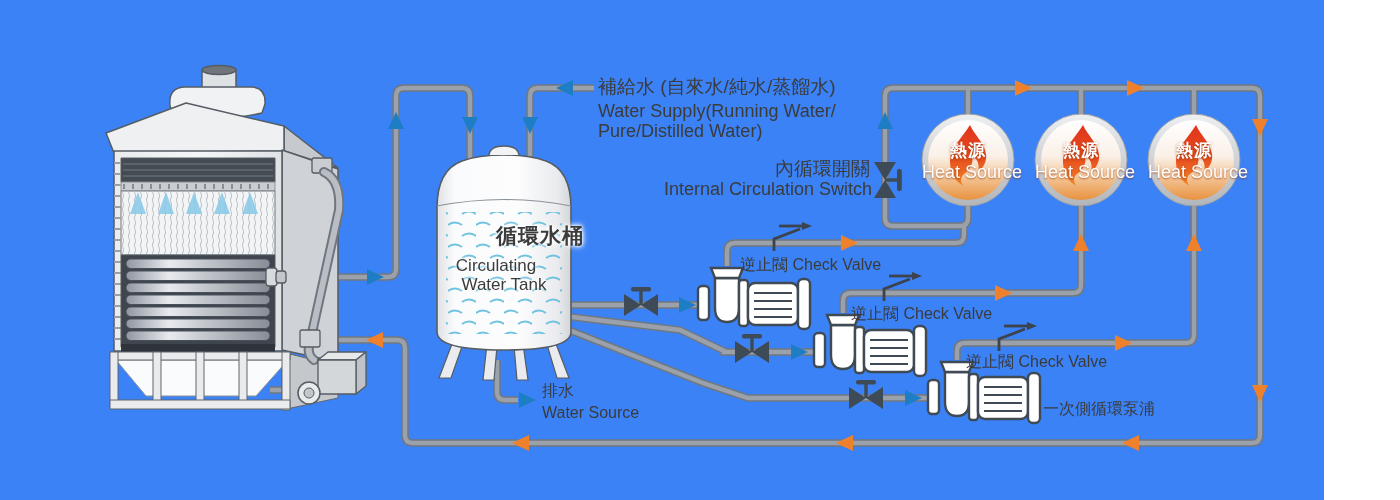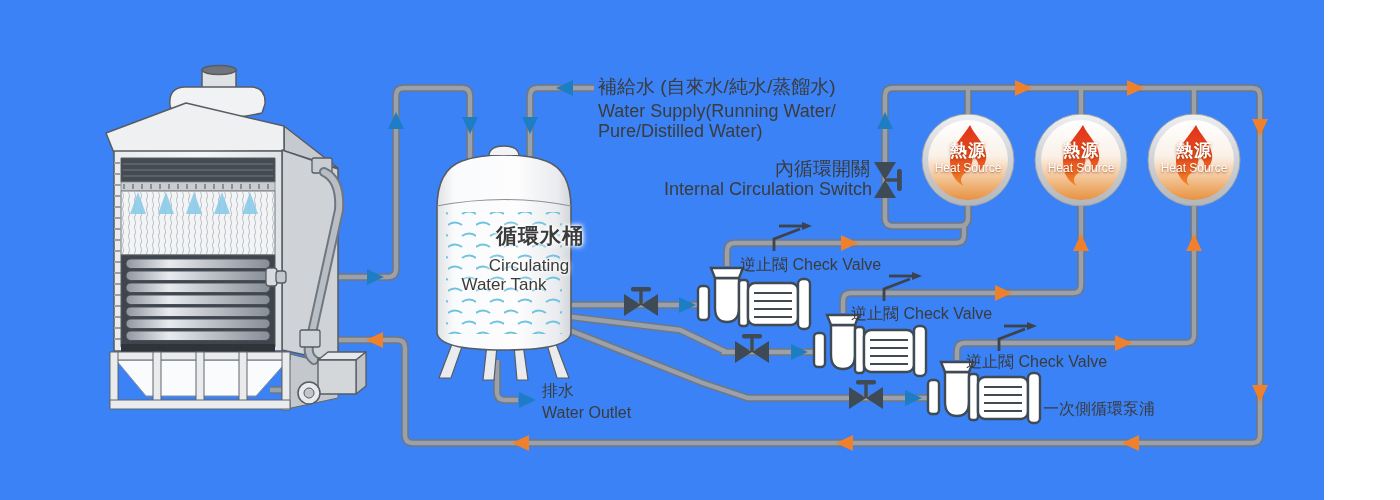--- a/index.html
+++ b/index.html
@@ -19,21 +19,21 @@
   .lbl-zh{font-size:19px;}
   .lbl-en{font-size:18px;}
   .lbl-sm{font-size:16px;}
   .r{text-align:right;}
   .c{text-align:center;}
   .tank-zh{font-size:21px;font-weight:bold;letter-spacing:1px;
            text-shadow:0 0 3px #fff,0 0 5px #fff,0 0 7px #fff;text-align:right;}
   .tank-en{font-size:17px;text-shadow:0 0 3px #fff,0 0 5px #fff,0 0 7px #fff;}
   .hs-zh{font-size:17px;font-weight:bold;color:#ffffff;letter-spacing:1px;
          text-shadow:0 1px 3px rgba(140,50,0,.75);}
-  .hs-en{font-size:12px;color:#ffffff;text-shadow:0 1px 2px rgba(140,50,0,.7);}
+  .hs-en{font-size:18px;color:#ffffff;text-shadow:0 1px 2px rgba(140,50,0,.7);}
 </style>
 </head>
 <body>
 
 <div id="stage">
 <svg width="1400" height="500" viewBox="0 0 1400 500">
   <defs>
 
     <linearGradient id="ringG" x1="0" y1="0" x2="0" y2="1">
       <stop offset="0" stop-color="#eeeff1"></stop>
@@ -311,25 +311,25 @@
 <div class="lbl lbl-zh r" style="left:560px;top:158px;width:310px;">內循環開關</div>
 <div class="lbl lbl-en r" style="left:560px;top:179px;width:312px;">Internal Circulation Switch</div>
 
 <div class="lbl lbl-sm" style="left:740px;top:256px;">逆止閥 Check Valve</div>
 <div class="lbl lbl-sm" style="left:851px;top:305px;">逆止閥 Check Valve</div>
 <div class="lbl lbl-sm" style="left:966px;top:353px;">逆止閥 Check Valve</div>
 
 <div class="lbl lbl-sm" style="left:1043px;top:366px;margin-top:34px;">一次側循環泵浦</div>
 
 <div class="lbl tank-zh c" style="left:424px;top:224px;width:160px;">循環水桶</div>
-<div class="lbl tank-en c" style="left:449px;top:256px;width:160px;">Circulating</div>
+<div class="lbl tank-en c" style="left:416px;top:256px;width:160px;">Circulating</div>
 <div class="lbl tank-en c" style="left:424px;top:275px;width:160px;">Water Tank</div>
 
 <div class="lbl lbl-sm" style="left:542px;top:382px;">排水</div>
-<div class="lbl lbl-sm" style="left:542px;top:404px;">Water Outlet</div>
+<div class="lbl lbl-sm" style="left:542px;top:404px;">Water Source</div>
 
 <div class="lbl hs-zh c" style="left:922px;top:141px;width:92px;">熱源</div>
 <div class="lbl hs-en c" style="left:922px;top:162px;width:92px;">Heat Source</div>
 <div class="lbl hs-zh c" style="left:1035px;top:141px;width:92px;">熱源</div>
 <div class="lbl hs-en c" style="left:1035px;top:162px;width:92px;">Heat Source</div>
 <div class="lbl hs-zh c" style="left:1148px;top:141px;width:92px;">熱源</div>
 <div class="lbl hs-en c" style="left:1148px;top:162px;width:92px;">Heat Source</div>
 </div>
 
 </body></html>

